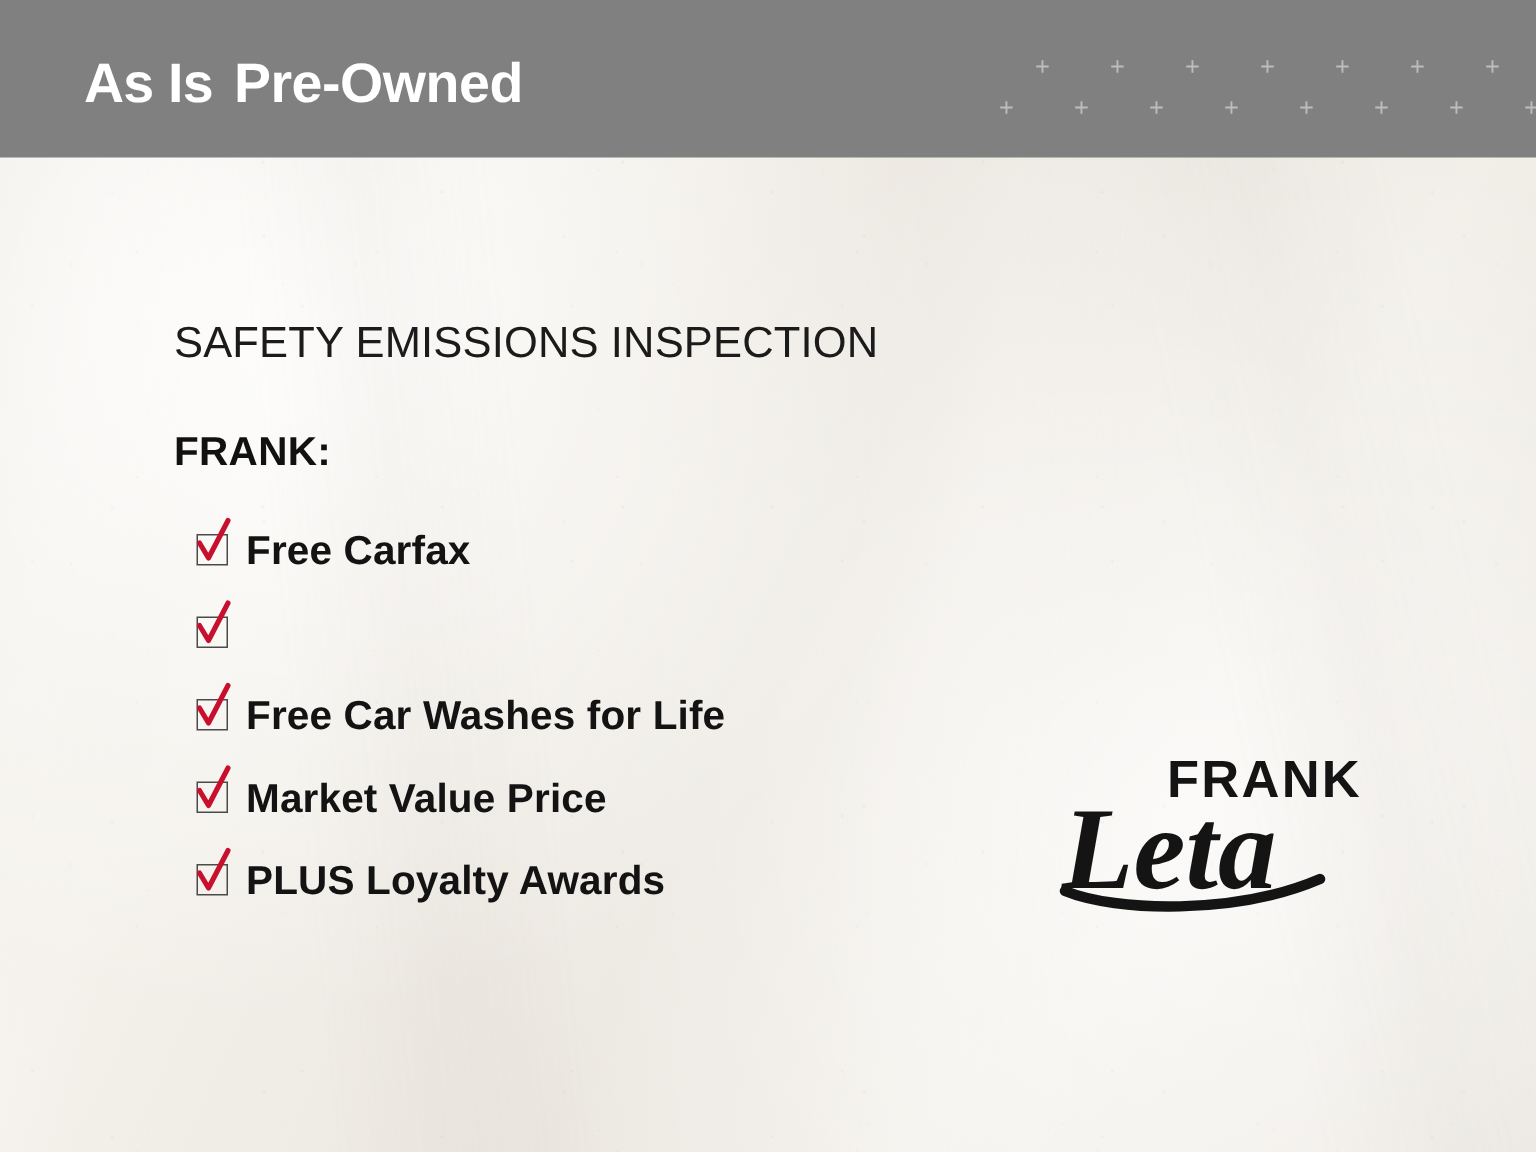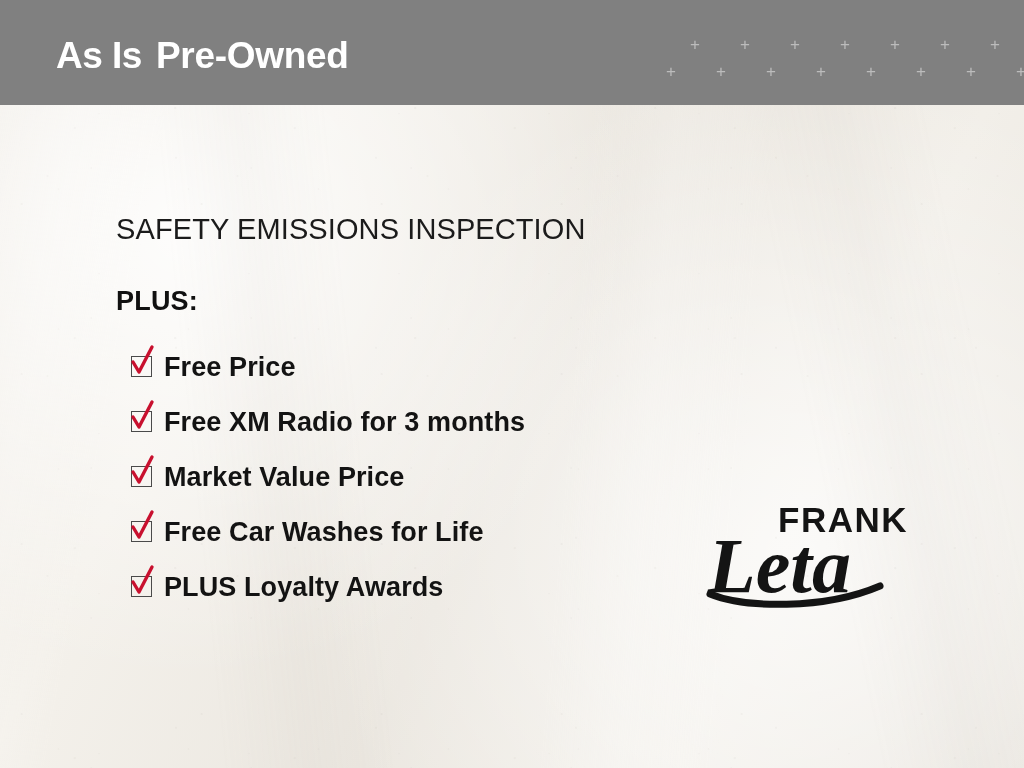--- a/index.html
+++ b/index.html
@@ -224,58 +224,57 @@
       <span class="plus" style="left:244px; top:27px;">+</span>
       <span class="plus" style="left:294px; top:27px;">+</span>
       <span class="plus" style="left:344px; top:27px;">+</span>
     </div>
   </div>
 
   <div class="content">
 
     <div class="headline">SAFETY EMISSIONS INSPECTION</div>
 
-    <div class="plus-label">PLUS:</div>
+    <div class="plus-label">FRANK:</div>
 
     <ul class="checklist">
 
       <li class="check-item">
         <span class="checkbox">
           <svg viewBox="0 0 30 34" aria-hidden="true">
             <path d="M6 17 L12 27 L25 2" fill="none" stroke="#c8102e" stroke-width="3.4" stroke-linecap="round" stroke-linejoin="round"></path>
           </svg>
         </span>
-        <span class="check-label">Free Price</span>
-      </li>
-
-      <li class="check-item">
-        <span class="checkbox">
-          <svg viewBox="0 0 30 34" aria-hidden="true">
-            <path d="M6 17 L12 27 L25 2" fill="none" stroke="#c8102e" stroke-width="3.4" stroke-linecap="round" stroke-linejoin="round"></path>
-          </svg>
-        </span>
-        <span class="check-label">Free XM Radio for 3 months</span>
+        <span class="check-label">Free Carfax</span>
+      </li>
+
+      <li class="check-item">
+        <span class="checkbox">
+          <svg viewBox="0 0 30 34" aria-hidden="true">
+            <path d="M6 17 L12 27 L25 2" fill="none" stroke="#c8102e" stroke-width="3.4" stroke-linecap="round" stroke-linejoin="round"></path>
+          </svg>
+        </span>
+      </li>
+
+      <li class="check-item">
+        <span class="checkbox">
+          <svg viewBox="0 0 30 34" aria-hidden="true">
+            <path d="M6 17 L12 27 L25 2" fill="none" stroke="#c8102e" stroke-width="3.4" stroke-linecap="round" stroke-linejoin="round"></path>
+          </svg>
+        </span>
+        <span class="check-label">Free Car Washes for Life</span>
       </li>
 
       <li class="check-item">
         <span class="checkbox">
           <svg viewBox="0 0 30 34" aria-hidden="true">
             <path d="M6 17 L12 27 L25 2" fill="none" stroke="#c8102e" stroke-width="3.4" stroke-linecap="round" stroke-linejoin="round"></path>
           </svg>
         </span>
         <span class="check-label">Market Value Price</span>
-      </li>
-
-      <li class="check-item">
-        <span class="checkbox">
-          <svg viewBox="0 0 30 34" aria-hidden="true">
-            <path d="M6 17 L12 27 L25 2" fill="none" stroke="#c8102e" stroke-width="3.4" stroke-linecap="round" stroke-linejoin="round"></path>
-          </svg>
-        </span>
-        <span class="check-label">Free Car Washes for Life</span>
       </li>
 
       <li class="check-item">
         <span class="checkbox">
           <svg viewBox="0 0 30 34" aria-hidden="true">
             <path d="M6 17 L12 27 L25 2" fill="none" stroke="#c8102e" stroke-width="3.4" stroke-linecap="round" stroke-linejoin="round"></path>
           </svg>
         </span>
         <span class="check-label">PLUS Loyalty Awards</span>
       </li>

